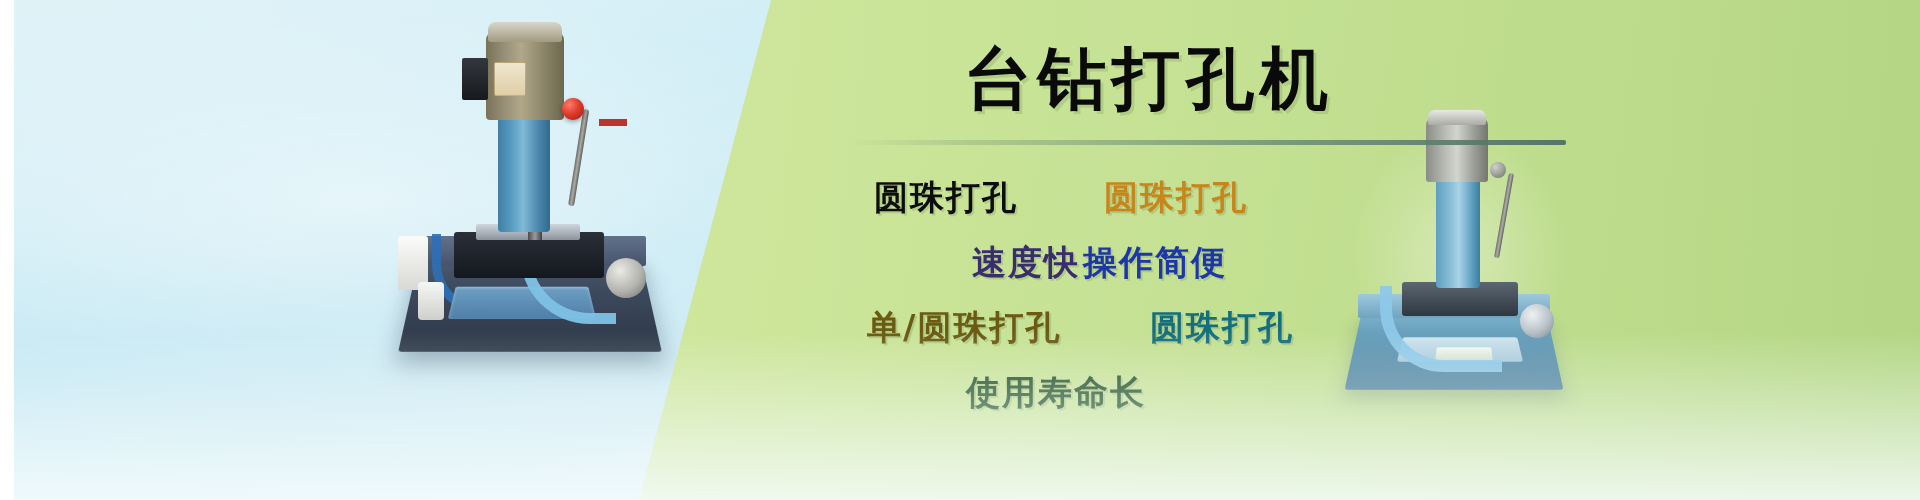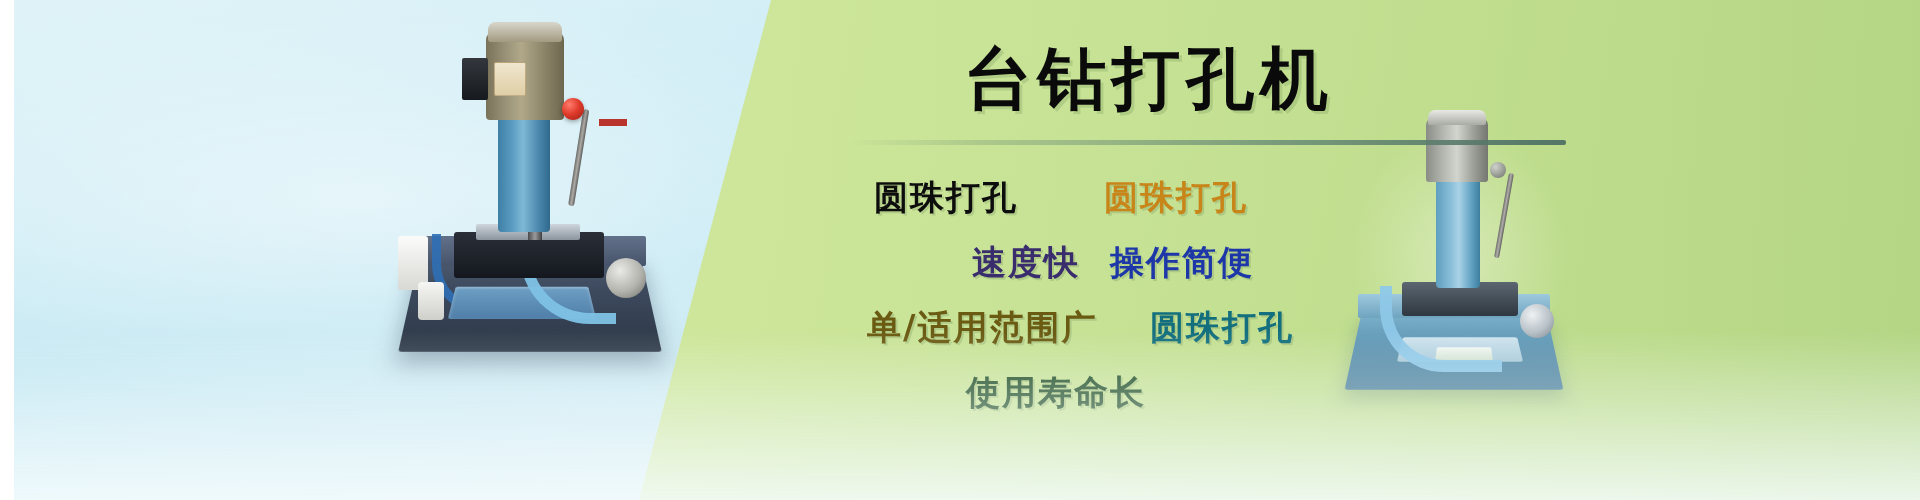--- a/index.html
+++ b/index.html
@@ -94,21 +94,21 @@
     font-size:34px;
     line-height:1;
     letter-spacing:2px;
     white-space:nowrap;
   }
   .feat.shadow-soft { text-shadow:2px 2px 0 rgba(120,150,95,0.30); }
 
   .f-precision { left:860px;  top:180px; color:#0d0d0d; }
   .f-range     { left:1090px; top:180px; color:#c8861a; }
   .f-speed     { left:958px;  top:245px; color:#3a2d6e; }
-  .f-easy      { left:1096px; top:245px; color:#1d36a8; }
+  .f-easy      { left:1069px; top:245px; color:#1d36a8; }
   .f-single    { left:853px;  top:310px; color:#6a5a12; }
   .f-ball      { left:1136px; top:310px; color:#136f7e; }
   .f-life      { left:952px;  top:375px; color:#1b4a22; }
 
   
   .machine-left { position:absolute; left:378px; top:10px; width:270px; height:370px; }
 
   .ml-base {
     position:absolute; left:18px; top:228px; width:240px; height:122px;
     background:linear-gradient(to bottom, #4f5d72 0%, #3d4a5e 40%, #2d3847 100%);
@@ -316,19 +316,19 @@
   </div>
 
   <div class="title">台钻打孔机</div>
   <div class="title-rule"></div>
 
   <div class="features">
     <div class="feat shadow-soft f-precision" style="color: rgb(13, 13, 13);">圆珠打孔</div>
     <div class="feat shadow-soft f-range" style="color: rgb(200, 134, 26);">圆珠打孔</div>
     <div class="feat shadow-soft f-speed" style="color: rgb(58, 45, 110); text-align: center;">速度快</div>
     <div class="feat shadow-soft f-easy" style="color: rgb(29, 54, 168);">操作简便</div>
-    <div class="feat shadow-soft f-single" style="color: rgb(106, 90, 18);">单/适用范围广</div>
+    <div class="feat shadow-soft f-single" style="color: rgb(106, 90, 18);">单/圆珠打孔</div>
     <div class="feat shadow-soft f-ball" style="color: rgb(19, 111, 126);">圆珠打孔</div>
     <div class="feat shadow-soft f-life" style="color: rgb(27, 74, 34);">使用寿命长</div>
   </div>
 
   <div class="bg-bottom-fade"></div>
 </div>
 
 </body></html>

